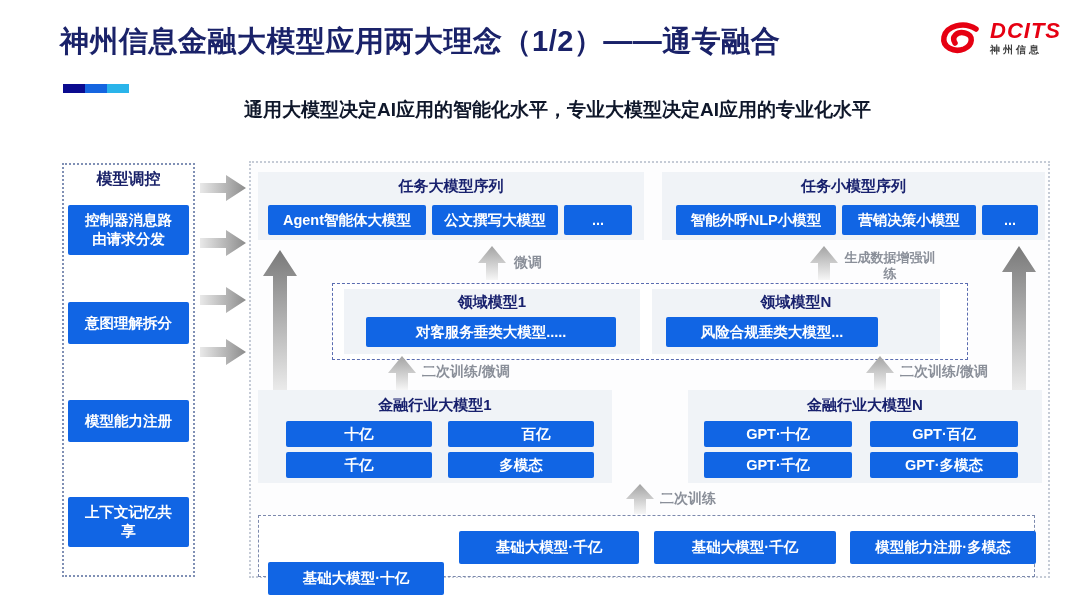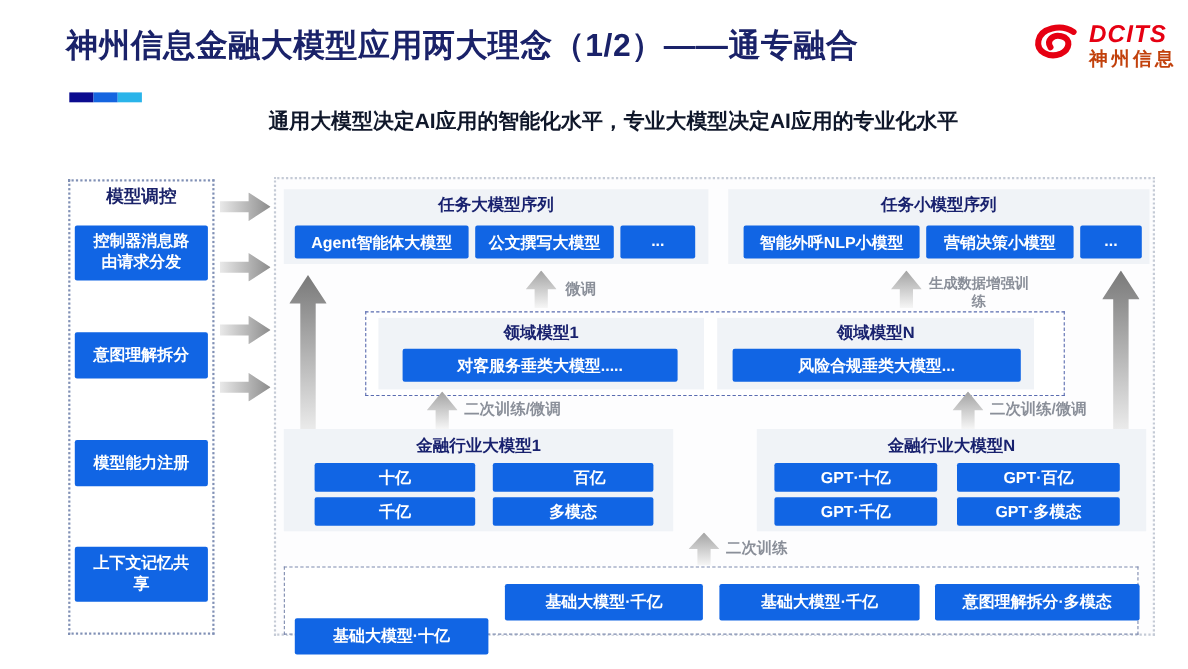--- a/index.html
+++ b/index.html
@@ -14,21 +14,21 @@
   }
   .accent-bar { left:63px; top:84px; display:flex; }
   .accent-bar span { width:22px; height:9px; display:block; }
   .subtitle {
     left:100px; top:97px; width:915px; text-align:center;
     font-size:19px; font-weight:800; color:#0f172a;
   }
   .logo { left:938px; top:20px; display:flex; align-items:flex-start; }
   .logo-text { margin-left:4px; display:flex; flex-direction:column; line-height:1; }
   .logo-brand { color:#e60012; font-weight:800; font-style:italic; font-size:22px; letter-spacing:1px; }
-  .logo-cn { color:#c2410c; font-weight:700; font-size:17px; letter-spacing:3px; margin-top:3px; }
+  .logo-cn { color:#404040; font-weight:700; font-size:10px; letter-spacing:3px; margin-top:3px; }
 
   .sidebar {
     left:62px; top:163px; width:133px; height:414px;
     border:2px dotted #8090b5; background:#fff; box-sizing:border-box;
   }
   .sidebar-title {
     left:62px; top:169px; width:133px; text-align:center;
     font-size:16px; font-weight:800; color:#1a2269;
   }
   .blue-box {
@@ -156,21 +156,21 @@
         <polygon points="17,0 34,26 24,26 24,156 10,156 10,26 0,26" fill="url(#gUpTall)"></polygon>
       </svg>
   </div>
 
   <div class="abs dashed-blue" style="left:332px; top:283px; width:636px; height:77px; background:#fff;"></div>
   <div class="abs panel" style="left:344px; top:289px; width:296px; height:65px;"></div>
   <div class="abs panel-title" style="left:344px; top:293px; width:296px;">领域模型1</div>
   <div class="abs blue-box item-box" style="left:366px; top:317px; width:250px; height:30px;">对客服务垂类大模型.....</div>
   <div class="abs panel" style="left:652px; top:289px; width:288px; height:65px;"></div>
   <div class="abs panel-title" style="left:652px; top:293px; width:288px;">领域模型N</div>
-  <div class="abs blue-box item-box" style="left:666px; top:317px; width:262px; height:30px;">风险合规垂类大模型...</div>
+  <div class="abs blue-box item-box" style="left:666px; top:317px; width:212px; height:30px;">风险合规垂类大模型...</div>
 
   <div class="abs" style="left:388px; top:356px;">
     <svg class="arrow" width="28" height="34">
         <polygon points="14,0 28,17 20,17 20,34 8,34 8,17 0,17" fill="url(#gUpSmall)"></polygon>
       </svg>
   </div>
   <div class="abs gray-label" style="left:422px; top:363px;">二次训练/微调</div>
   <div class="abs" style="left:866px; top:356px;">
     <svg class="arrow" width="28" height="34">
         <polygon points="14,0 28,17 20,17 20,34 8,34 8,17 0,17" fill="url(#gUpSmall)"></polygon>
@@ -196,15 +196,15 @@
     <svg class="arrow" width="28" height="30">
         <polygon points="14,0 28,15 20,15 20,30 8,30 8,15 0,15" fill="url(#gUpSmall)"></polygon>
       </svg>
   </div>
   <div class="abs gray-label" style="left:660px; top:490px;">二次训练</div>
 
   <div class="abs dashed-bottom" style="left:258px; top:515px; width:777px; height:62px;"></div>
   <div class="abs blue-box item-box" style="left:268px; top:562px; width:176px; height:33px;">基础大模型·十亿</div>
   <div class="abs blue-box item-box" style="left:459px; top:531px; width:180px; height:33px;">基础大模型·千亿</div>
   <div class="abs blue-box item-box" style="left:654px; top:531px; width:182px; height:33px;">基础大模型·千亿</div>
-  <div class="abs blue-box item-box" style="left:850px; top:531px; width:186px; height:33px;">意图理解拆分·多模态</div>
+  <div class="abs blue-box item-box" style="left:850px; top:531px; width:186px; height:33px;">模型能力注册·多模态</div>
 
 </div>
 
 </body></html>

